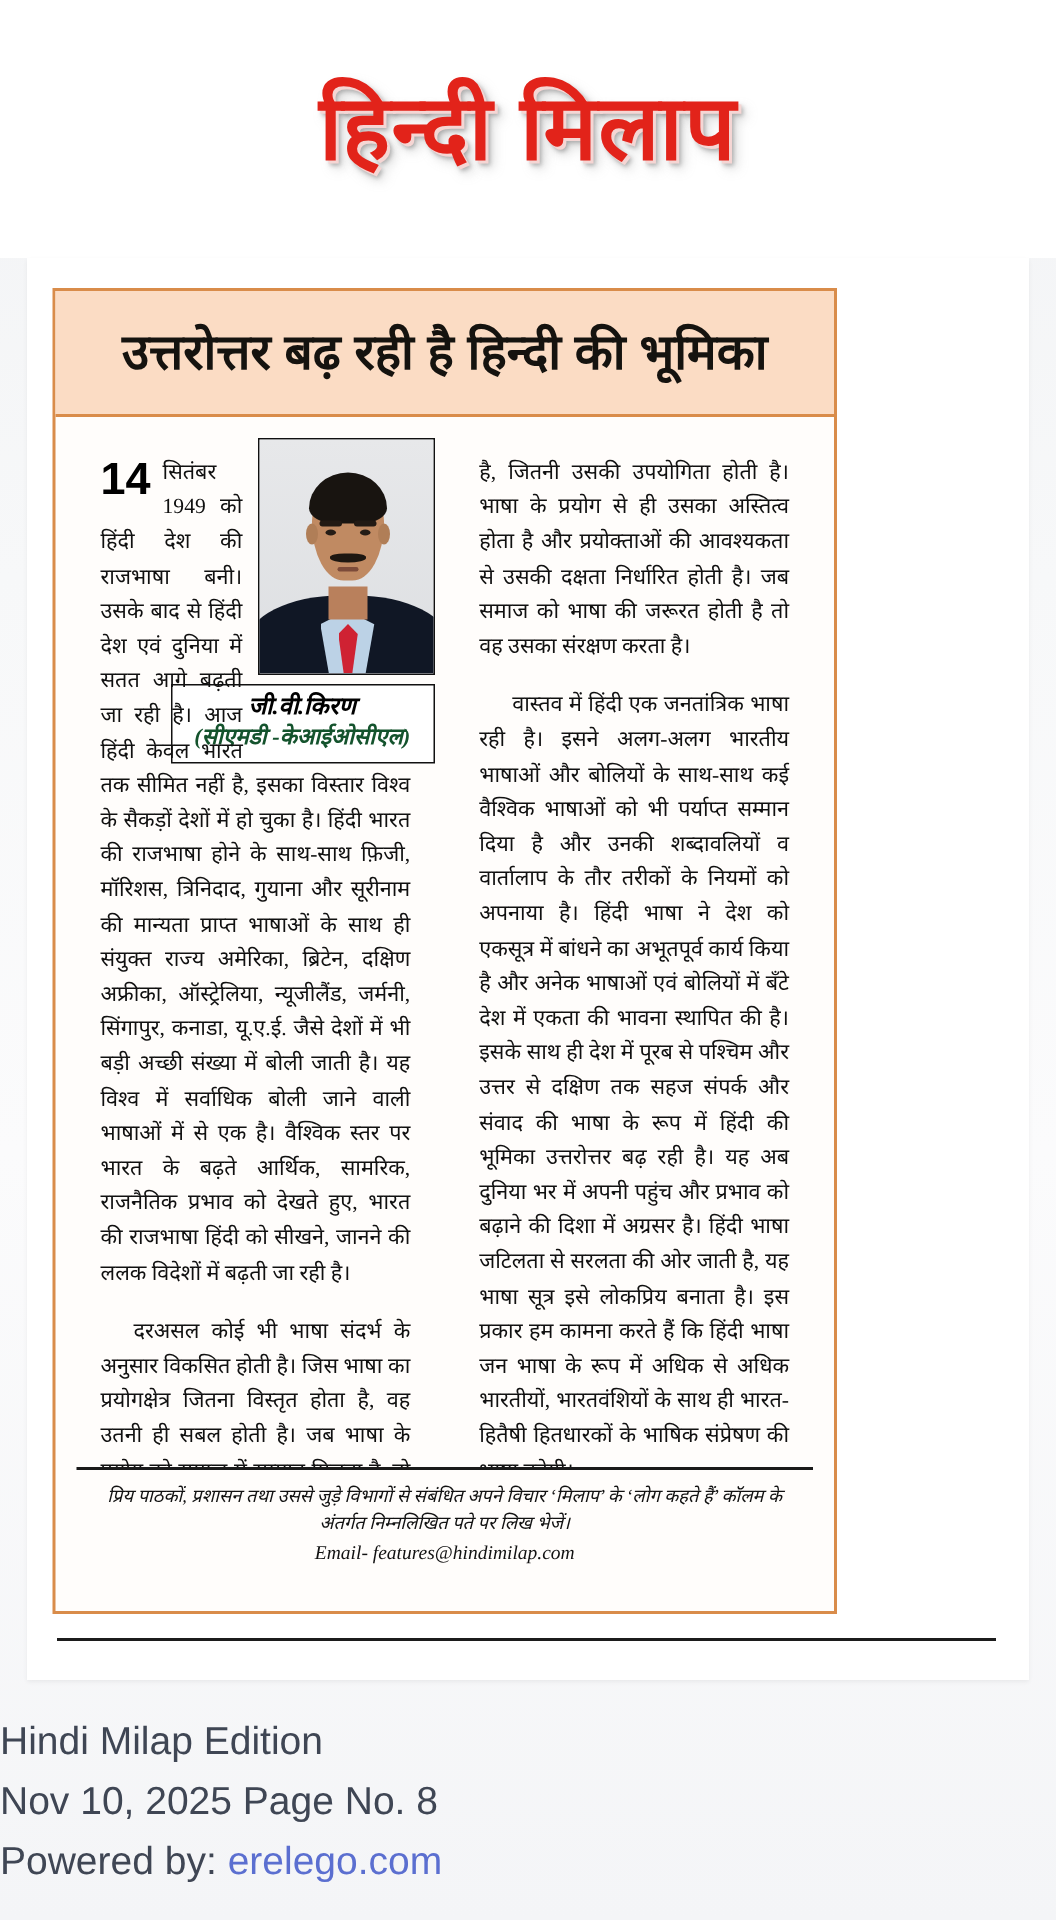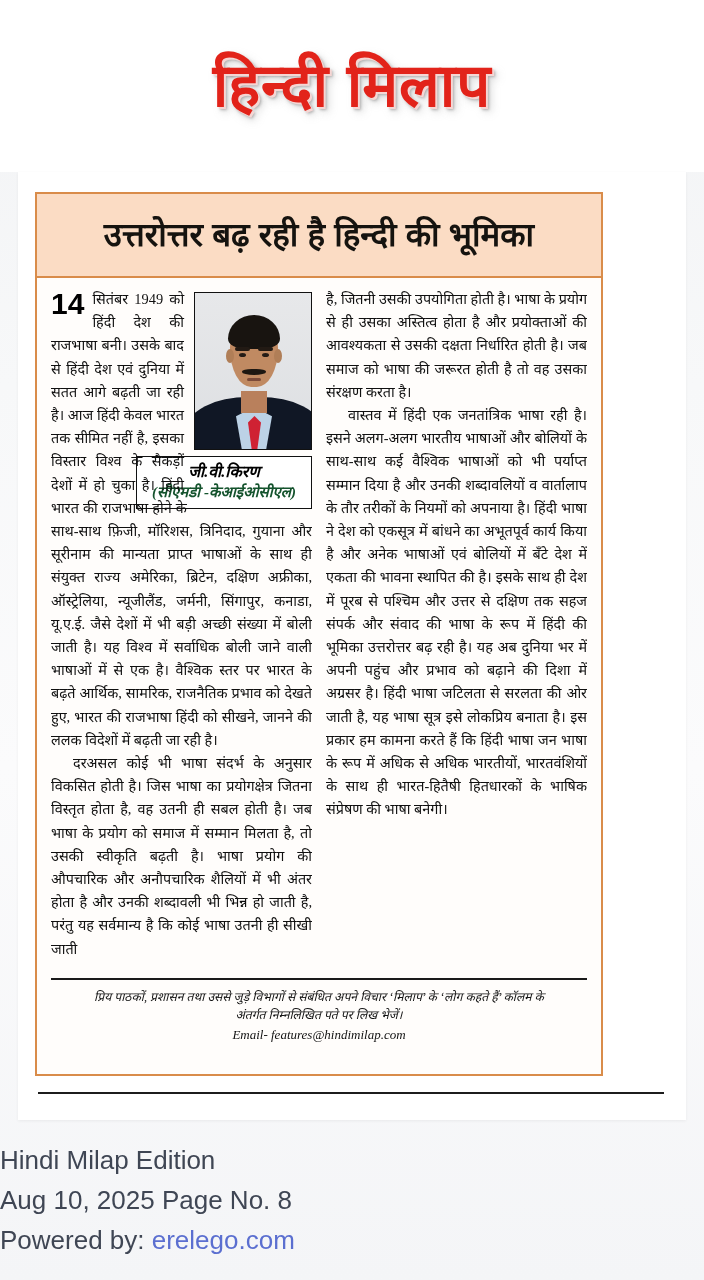--- a/index.html
+++ b/index.html
@@ -49,21 +49,21 @@
     height: 948px;
     background: #ffffff;
     box-shadow: 0 1px 3px rgba(0,0,0,0.06);
   }
 
   
   .clip-box {
     position: absolute;
     left: 17px;
     top: 20px;
-    width: 568px;
+    width: 523px;
     height: 884px;
     border: 2px solid #d98c4a;
     background: #fffdfb;
   }
 
   
   .headline-bar {
     background: #fbdcc4;
     border-bottom: 2px solid #d98c4a;
     height: 84px;
@@ -101,21 +101,21 @@
     position: relative;
     font-family: "Liberation Serif", serif;
     font-size: 14.4px;
     line-height: 23.2px;
     color: #101010;
     text-align: justify;
     text-justify: inter-word;
     overflow: hidden;
   }
 
-  .col p { margin: 0; }
+  .col p { margin: 16px; }
   .col p.indent { text-indent: 22px; }
 
   .dropcap {
     float: left;
     font-family: "Liberation Sans", sans-serif;
     font-size: 30px;
     font-weight: bold;
     line-height: 28px;
     padding: 2px 8px 0 0;
     color: #000;
@@ -343,15 +343,15 @@
       <div class="note-email">Email- features@hindimilap.com</div>
     </div>
 
   </div>
 
   <div class="bottom-rule"></div>
 </div>
 
 <div class="page-footer">
   <span class="line">Hindi Milap Edition</span>
-  <span class="line">Aug 10, 2025 Page No. 8</span>
+  <span class="line">Nov 10, 2025 Page No. 8</span>
   <span class="line"><span>Powered by: </span><span class="footer-link">erelego.com</span></span>
 </div>
 
 </body></html>

